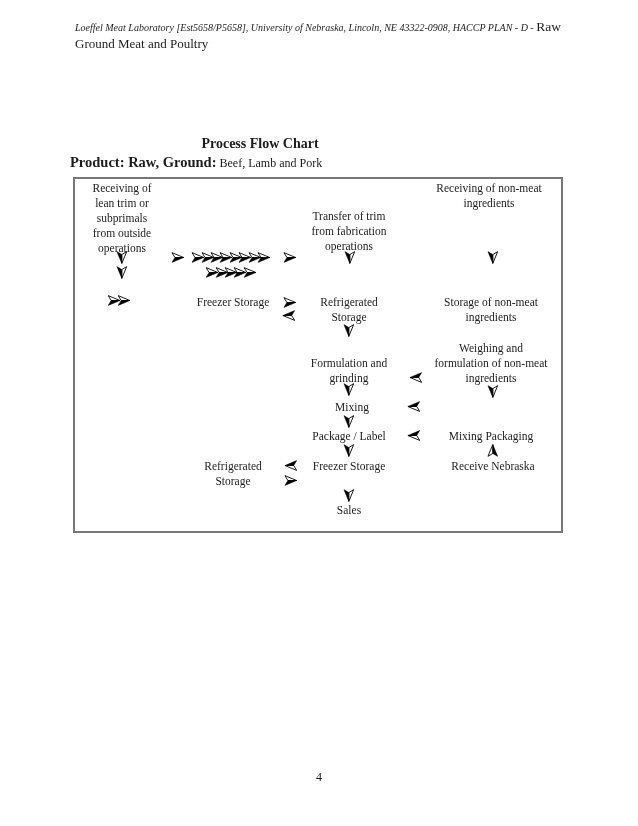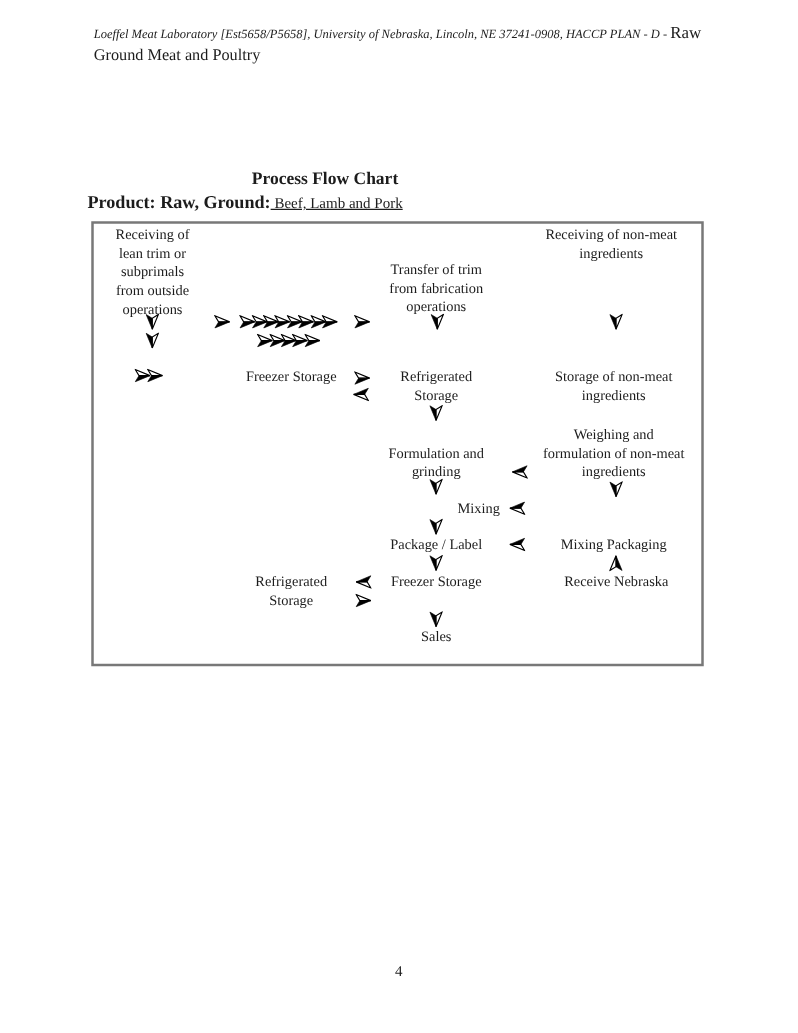--- a/index.html
+++ b/index.html
@@ -8,38 +8,38 @@
     font-family:"Liberation Serif", serif;color:#1c1c1c;overflow:hidden;
   }
   .hdr{position:absolute;left:75px;top:18px;width:505px;line-height:15px;}
   .hdr-i{font-style:italic;font-size:10px;}
   .hdr-raw{font-size:13.5px;}
   .hdr-2{font-size:13px;line-height:16px;margin-top:1px;}
   .title{position:absolute;left:0;top:136px;width:520px;text-align:center;
          font-weight:bold;font-size:14px;}
   .product{position:absolute;left:70px;top:153px;white-space:nowrap;}
   .product-label{font-weight:bold;font-size:14.5px;}
-  .product-value{font-size:12px;text-decoration:underline;}
+  .product-value{font-size:12px;}
   .flow-box{position:absolute;left:73px;top:177px;width:490px;height:356px;
             border:2px solid #787878;box-sizing:border-box;background:#fff;}
   .flow-layer{position:absolute;left:0;top:0;width:638px;height:826px;}
   .fc-text{position:absolute;transform:translateX(-50%);text-align:center;
            white-space:pre-line;font-size:11.5px;line-height:15px;}
   .fc-arrows{position:absolute;transform:translateX(-50%);white-space:nowrap;line-height:0;}
   .fc-arrows svg{display:inline-block;margin:0 -1.8px;vertical-align:top;}
   .dir-down  svg{transform:rotate(90deg);}
   .dir-left  svg{transform:rotate(180deg);}
   .dir-up    svg{transform:rotate(-90deg);}
   .pagenum{position:absolute;left:0;top:770px;width:638px;text-align:center;font-size:12px;}
 </style>
 </head>
 <body>
 
 <div class="hdr">
-  <span class="hdr-i">Loeffel Meat Laboratory [Est5658/P5658], University of Nebraska, Lincoln, NE 37241-0908,  HACCP PLAN - D - </span><span class="hdr-raw">Raw</span>
+  <span class="hdr-i">Loeffel Meat Laboratory [Est5658/P5658], University of Nebraska, Lincoln, NE 43322-0908,  HACCP PLAN - D - </span><span class="hdr-raw">Raw</span>
   <div class="hdr-2">Ground Meat and Poultry</div>
 </div>
 
 <div class="title">Process Flow Chart</div>
 
 <div class="product">
   <span class="product-label">Product: Raw, Ground:</span><span class="product-value"> Beef, Lamb and Pork</span>
 </div>
 
 <div class="flow-box"></div>
@@ -153,21 +153,21 @@
         <path d="M3.6,5.5 L12.4,5.5 L0.6,10.4 Z" fill="#000000" stroke="#000000" stroke-width="0.5"></path>
       </svg></div>
     <div class="fc-arrows dir-down" style="left: 349px; top: 384px;"><svg width="13" height="11" viewBox="0 0 13 11">
         <path d="M0.6,0.6 L12.4,5.5 L3.6,5.5 Z" fill="#ffffff" stroke="#000000" stroke-width="0.9"></path>
         <path d="M3.6,5.5 L12.4,5.5 L0.6,10.4 Z" fill="#000000" stroke="#000000" stroke-width="0.5"></path>
       </svg></div>
     <div class="fc-arrows dir-down" style="left: 493px; top: 386px;"><svg width="13" height="11" viewBox="0 0 13 11">
         <path d="M0.6,0.6 L12.4,5.5 L3.6,5.5 Z" fill="#ffffff" stroke="#000000" stroke-width="0.9"></path>
         <path d="M3.6,5.5 L12.4,5.5 L0.6,10.4 Z" fill="#000000" stroke="#000000" stroke-width="0.5"></path>
       </svg></div>
-    <div class="fc-text" style="left: 352px; top: 400px; margin-left: 31px;">Mixing</div>
+    <div class="fc-text" style="left: 352px; top: 400px;">Mixing</div>
     <div class="fc-arrows dir-left" style="left: 414px; top: 401px;"><svg width="13" height="11" viewBox="0 0 13 11">
         <path d="M0.6,0.6 L12.4,5.5 L3.6,5.5 Z" fill="#ffffff" stroke="#000000" stroke-width="0.9"></path>
         <path d="M3.6,5.5 L12.4,5.5 L0.6,10.4 Z" fill="#000000" stroke="#000000" stroke-width="0.5"></path>
       </svg></div>
     <div class="fc-arrows dir-down" style="left: 349px; top: 416px;"><svg width="13" height="11" viewBox="0 0 13 11">
         <path d="M0.6,0.6 L12.4,5.5 L3.6,5.5 Z" fill="#ffffff" stroke="#000000" stroke-width="0.9"></path>
         <path d="M3.6,5.5 L12.4,5.5 L0.6,10.4 Z" fill="#000000" stroke="#000000" stroke-width="0.5"></path>
       </svg></div>
     <div class="fc-text" style="left: 349px; top: 429px;">Package / Label</div>
     <div class="fc-arrows dir-left" style="left: 414px; top: 430px;"><svg width="13" height="11" viewBox="0 0 13 11">

